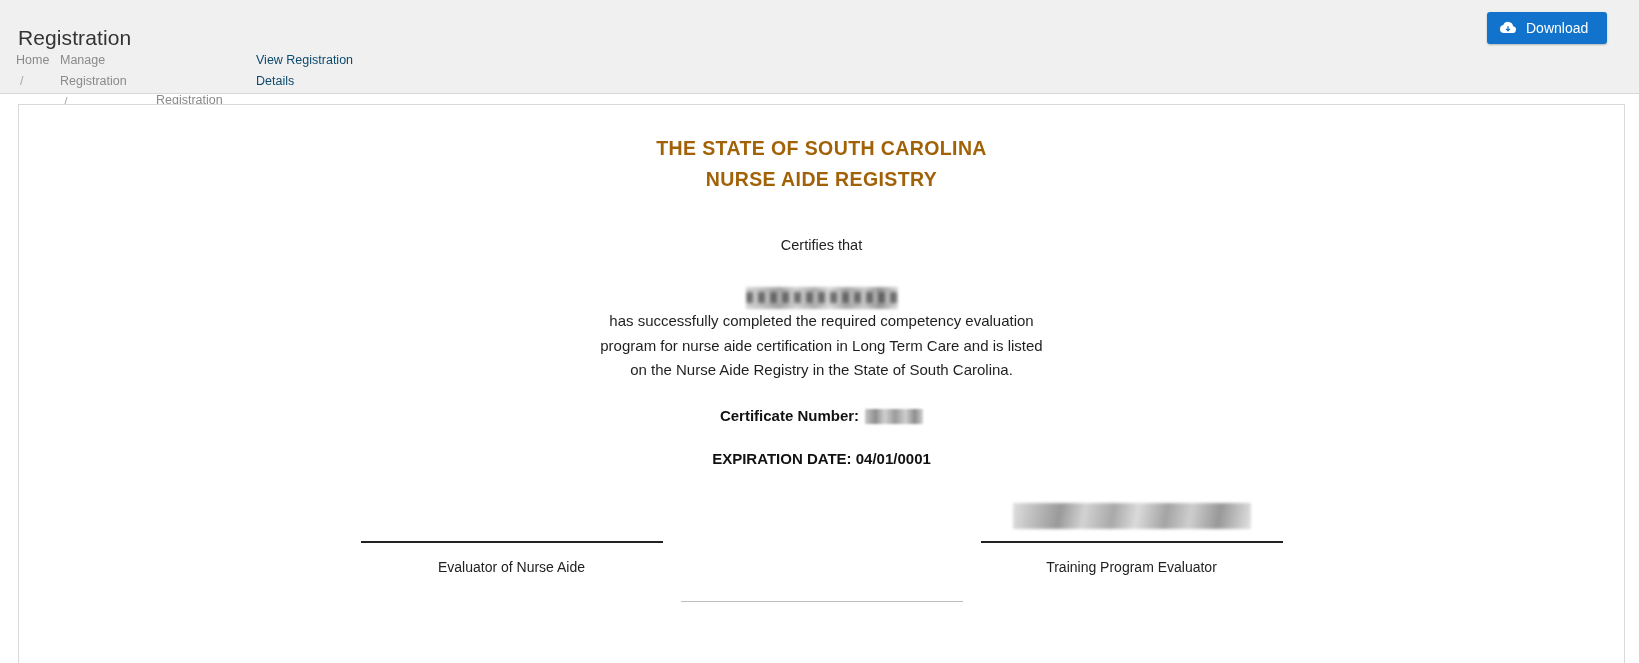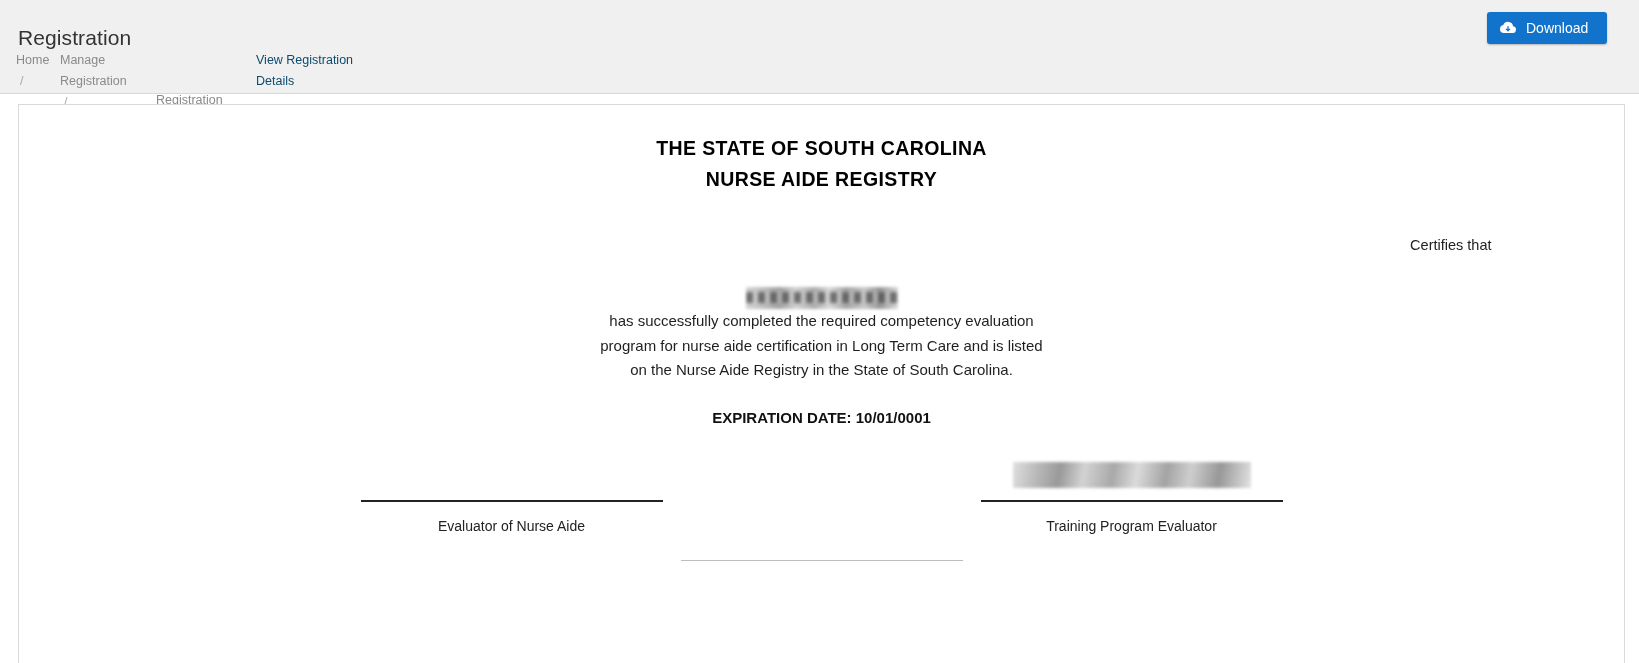--- a/index.html
+++ b/index.html
@@ -93,28 +93,27 @@
   .cert-inner {
     width: 1340px;
     margin: 0 auto;
     text-align: center;
     padding-top: 28px;
   }
   .cert-title {
     font-size: 19.5px;
     font-weight: bold;
     letter-spacing: 0.4px;
-    color: #000000;
+    color: #a16207;
     line-height: 31px;
   }
   .certifies {
     margin-top: 42px;
     font-size: 14.5px;
     color: #222222;
-    text-align: right;
   }
 
   .name-redacted {
     margin: 34px auto 0 auto;
     width: 152px;
     height: 22px;
     position: relative;
     overflow: hidden;
     background: linear-gradient(90deg,#d2d2d2 0%,#b8b8b8 12%,#9b9b9b 22%,#cfcfcf 33%,#a6a6a6 45%,#d6d6d6 55%,#9f9f9f 66%,#c4c4c4 78%,#8f8f8f 88%,#d8d8d8 100%);
     filter: blur(1.6px);
@@ -256,23 +255,27 @@
     <div class="certifies">Certifies that</div>
 
     <div class="name-redacted"></div>
 
     <div class="cert-body">
       <div>has successfully completed the required competency evaluation</div>
       <div>program for nurse aide certification in Long Term Care and is listed</div>
       <div>on the Nurse Aide Registry in the State of South Carolina.</div>
     </div>
 
+    <div class="cert-number-row">
+      <span>Certificate Number:</span>
+      <span class="num-redacted"></span>
+    </div>
 
     <div class="dates-row">
-      <div class="date-right">EXPIRATION DATE: 10/01/0001</div>
+      <div class="date-right">EXPIRATION DATE: 04/01/0001</div>
     </div>
 
     <div class="sig-row">
       <div class="sig-block">
         <div class="sig-scribble sig-blank"></div>
         <div class="sig-line"></div>
         <div class="sig-label">Evaluator of Nurse Aide</div>
       </div>
       <div class="sig-block">
         <div class="sig-scribble">

